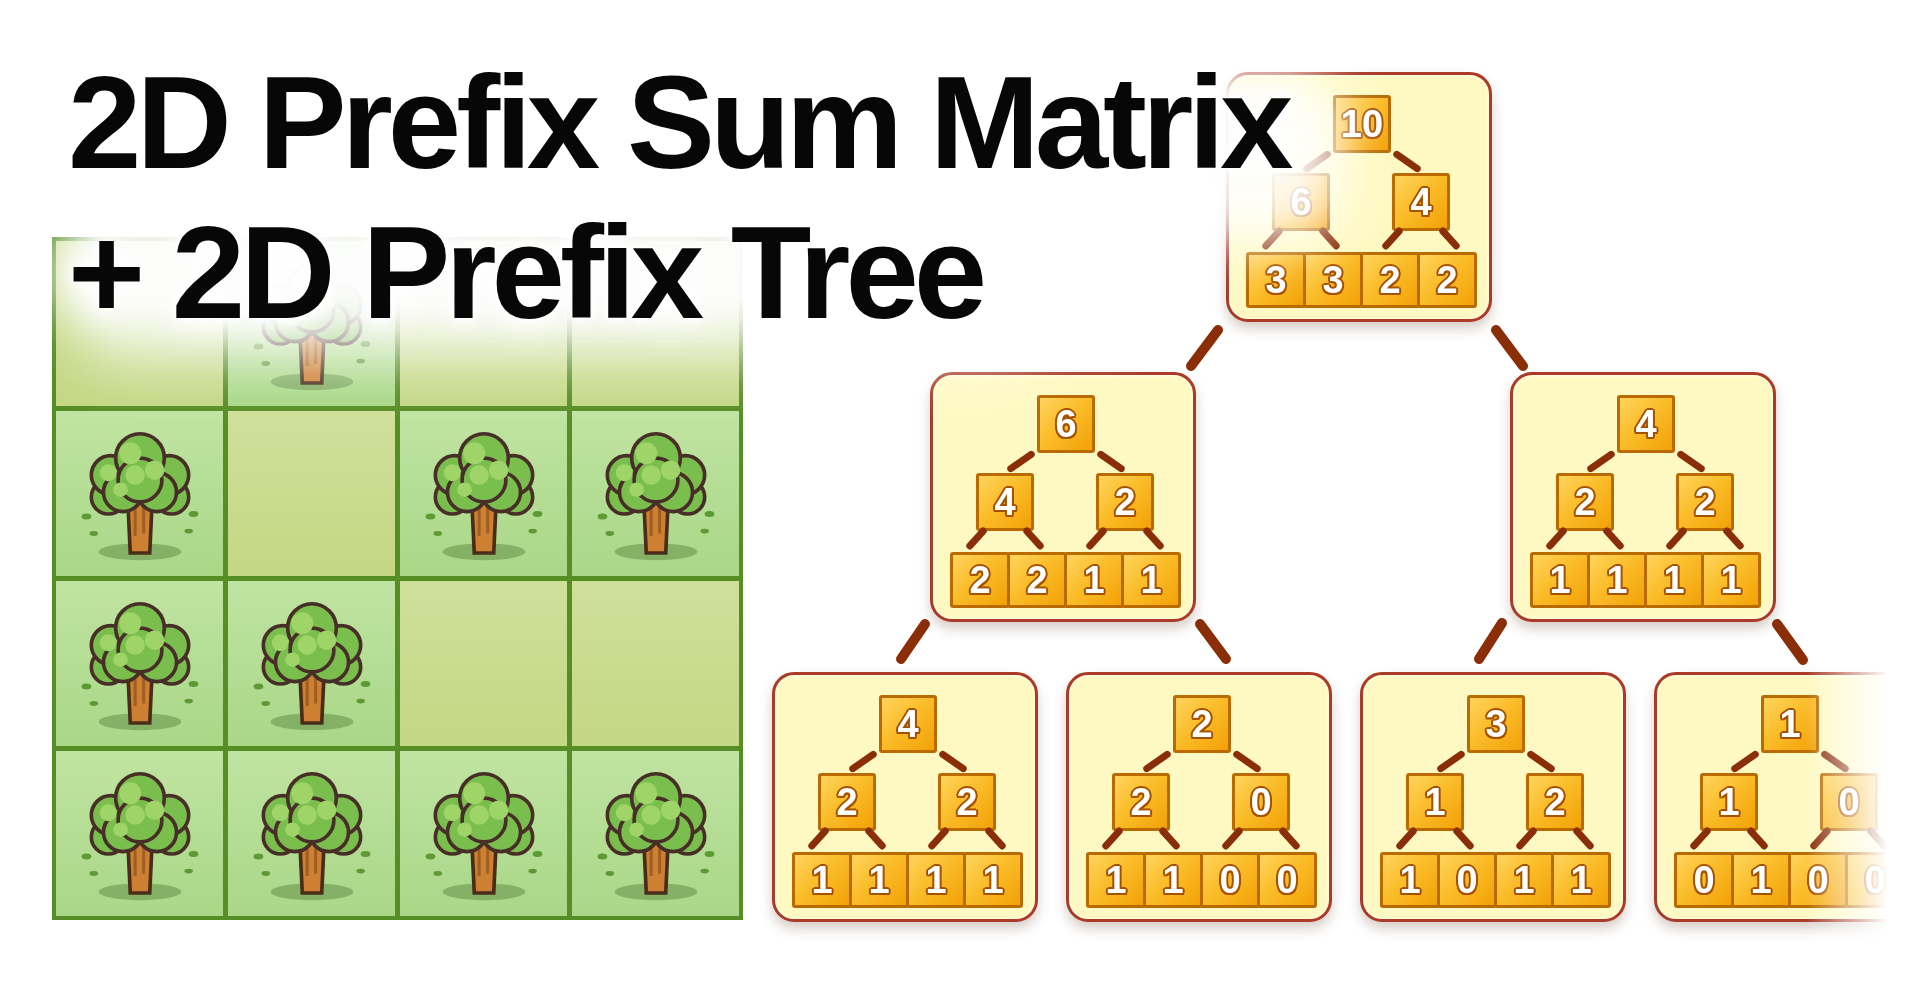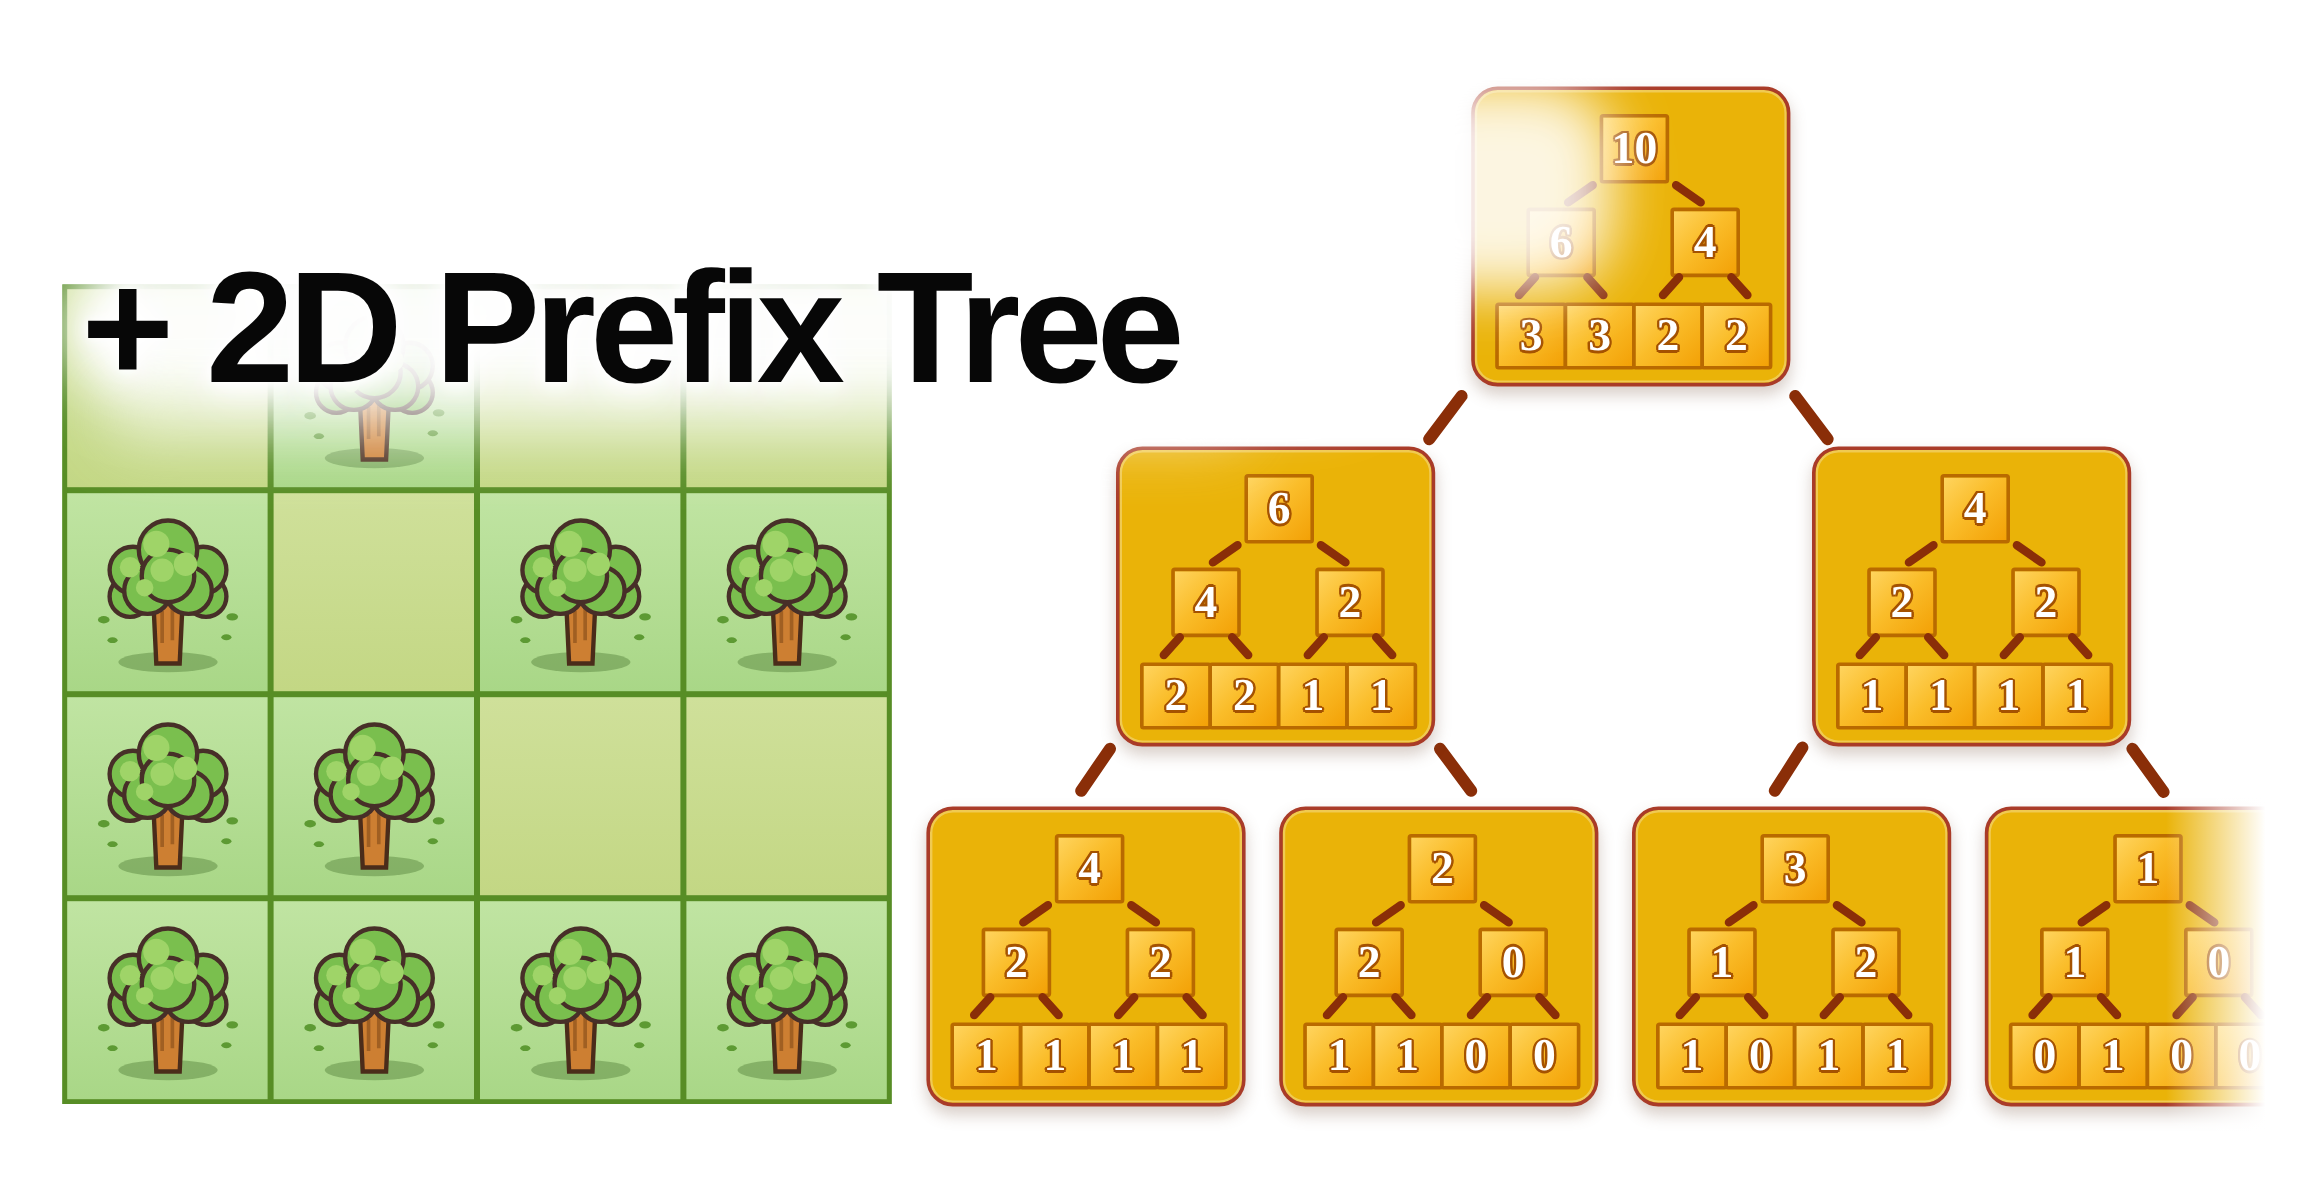--- a/index.html
+++ b/index.html
@@ -11,22 +11,22 @@
         box-sizing:border-box;border:4px solid #578d25;background:#578d25;
         display:grid;grid-template-columns:repeat(4,1fr);grid-template-rows:repeat(4,1fr);gap:5px;}
   .cell{position:relative;background:linear-gradient(to bottom,#cfe09a,#c3d784);
         display:flex;align-items:flex-end;justify-content:center;overflow:hidden;}
   .cell.has-tree{background:linear-gradient(to bottom,#c0e4a2,#a9d787);}
   .cell .tree{display:none;width:146px;height:146px;margin-bottom:6px;}
   .cell.has-tree .tree{display:block;}
 
   
   .panel{position:absolute;width:266px;height:250px;z-index:10;box-sizing:border-box;
-         background:#eab308;border:3.5px solid #a93b28;border-radius:22px;
-         box-shadow:0 7px 12px rgba(130,95,75,.30), inset 0 0 0 2px rgba(255,255,255,.30);font-family:Liberation Serif, serif;}
+         background:#fef9c3;border:3.5px solid #a93b28;border-radius:22px;
+         box-shadow:0 7px 12px rgba(130,95,75,.30), inset 0 0 0 2px rgba(255,255,255,.30);}
   .pT {left:1226px;top:72px;}
   .pML{left:930px; top:372px;}
   .pMR{left:1510px;top:372px;}
   .pB1{left:772px; top:672px;}
   .pB2{left:1066px;top:672px;}
   .pB3{left:1360px;top:672px;}
   .pB4{left:1654px;top:672px;}
 
   .nbox{position:absolute;width:58px;height:58px;box-sizing:border-box;
         border:3px solid #b96a00;border-radius:3px;
@@ -392,16 +392,16 @@
       <div class="nbox leaf">
           <span class="num">0</span>
         </div>
     </div>
   </div>
 
   <div class="glow glow1"></div>
   <div class="glow glow2"></div>
   <div class="glow glow3"></div>
 
-  <h1 class="title"><br><span>+ 2D Prefix Tree</span></h1>
+  <h1 class="title"><span>2D Prefix Sum Matrix</span><br><span>+ 2D Prefix Tree</span></h1>
 
   <div class="fade-right"></div>
 </div>
 
 </body></html>

